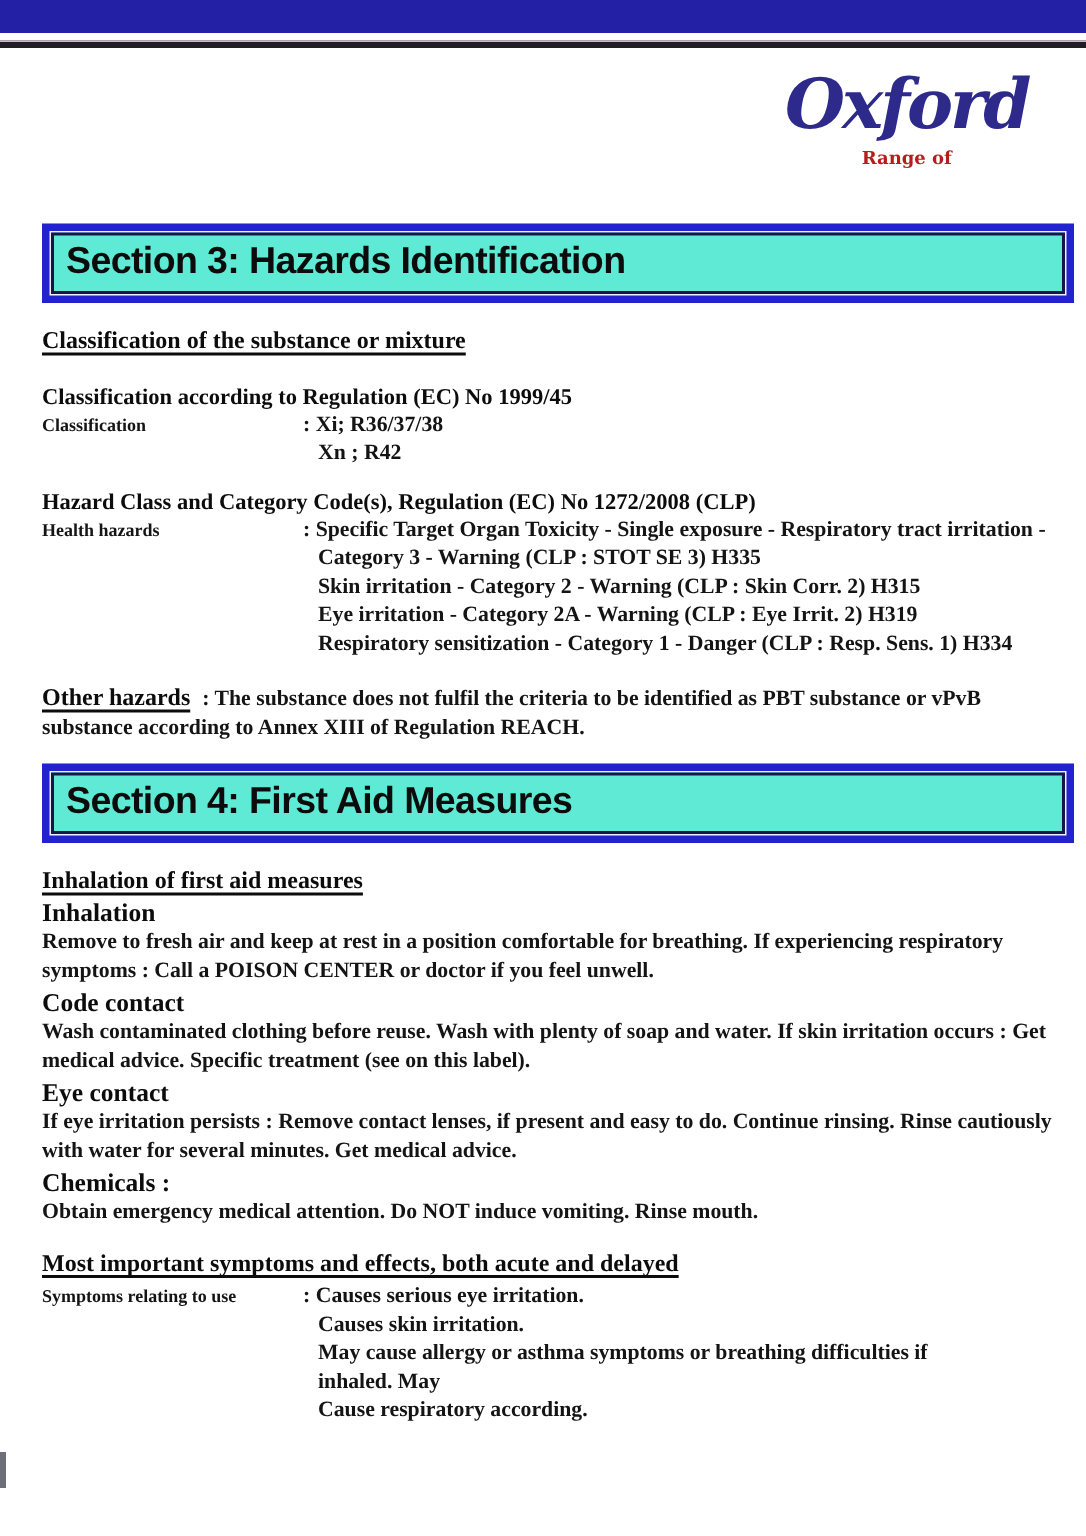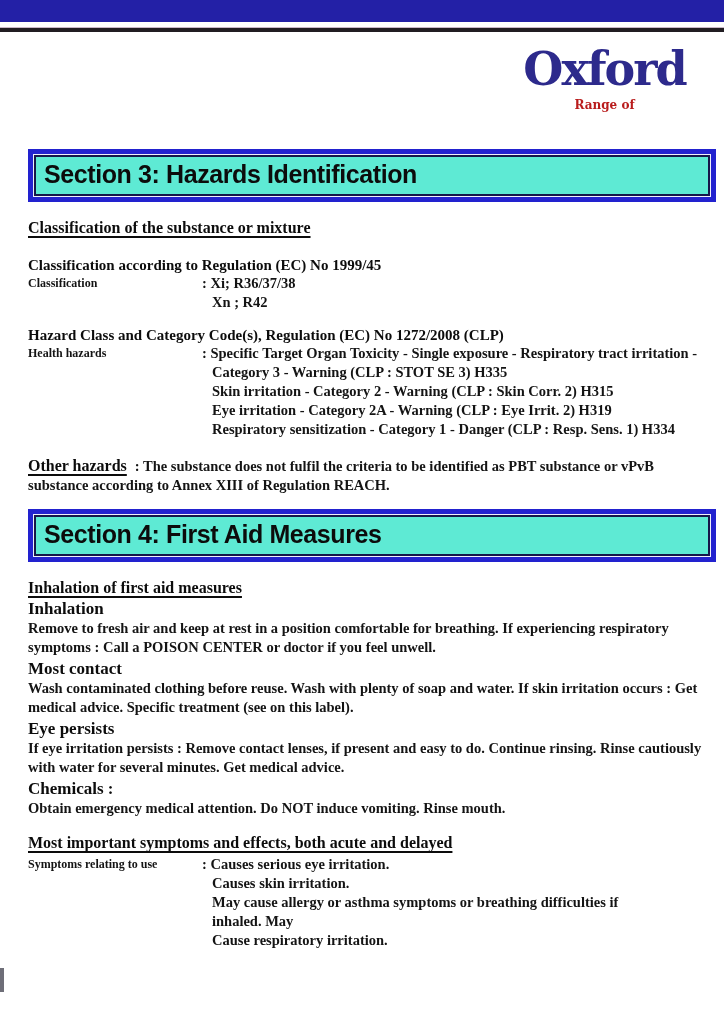--- a/index.html
+++ b/index.html
@@ -29,20 +29,21 @@
     position: absolute;
     top: 46px;
     right: 12px;
     width: 215px;
     text-align: center;
     color: #2d2a8c;
     line-height: 1;
   }
   .logo .brand {
     font-family: "DejaVu Serif", serif;
+    font-style: italic;
     font-weight: bold;
     font-size: 46px;
     letter-spacing: -2px;
     color: #2d2a8c;
   }
   .logo .tagline {
     font-family: "DejaVu Serif", serif;
     font-weight: bold;
     font-size: 12px;
     line-height: 15px;
@@ -169,37 +170,37 @@
 
     <div class="section-box mt14">
       <div class="inner">Section 4: First Aid Measures</div>
     </div>
 
     <div class="h-underline mt17">Inhalation of first aid measures</div>
 
     <div class="sub-head mt2">Inhalation</div>
     <div class="body-text">Remove to fresh air and keep at rest in a position comfortable for breathing. If experiencing respiratory symptoms : Call a POISON CENTER or doctor if you feel unwell.</div>
 
-    <div class="sub-head mt2">Most contact</div>
+    <div class="sub-head mt2">Code contact</div>
     <div class="body-text">Wash contaminated clothing before reuse. Wash with plenty of soap and water. If skin irritation occurs : Get medical advice. Specific treatment (see on this label).</div>
 
-    <div class="sub-head mt2">Eye persists</div>
+    <div class="sub-head mt2">Eye contact</div>
     <div class="body-text">If eye irritation persists : Remove contact lenses, if present and easy to do. Continue rinsing. Rinse cautiously with water for several minutes. Get medical advice.</div>
 
     <div class="sub-head mt2">Chemicals :</div>
     <div class="body-text">Obtain emergency medical attention. Do NOT induce vomiting. Rinse mouth.</div>
 
     <div class="h-underline mt16">Most important symptoms and effects, both acute and delayed</div>
 
     <div class="kv" style="margin-top:3px;">
       <div class="k">Symptoms relating to use</div>
       <div class="v">
         <div>: Causes serious eye irritation.</div>
         <div class="cont">Causes skin irritation.</div>
         <div class="cont">May cause allergy or asthma symptoms or breathing difficulties if</div>
         <div class="cont">inhaled. May</div>
-        <div class="cont">Cause respiratory irritation.</div>
+        <div class="cont">Cause respiratory according.</div>
       </div>
     </div>
   </div>
 
   <div class="edge-mark"></div>
 </div>
 
 </body></html>

